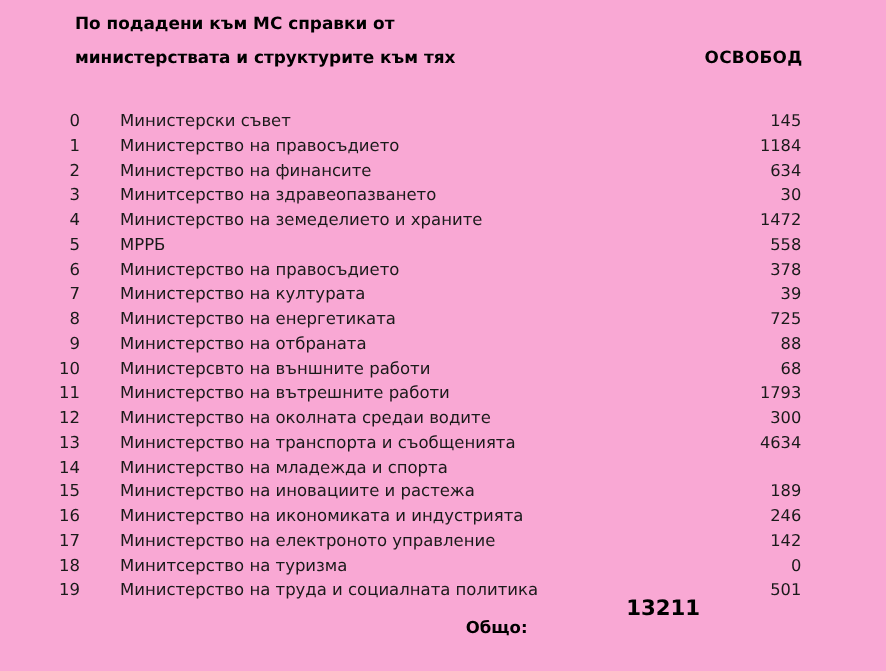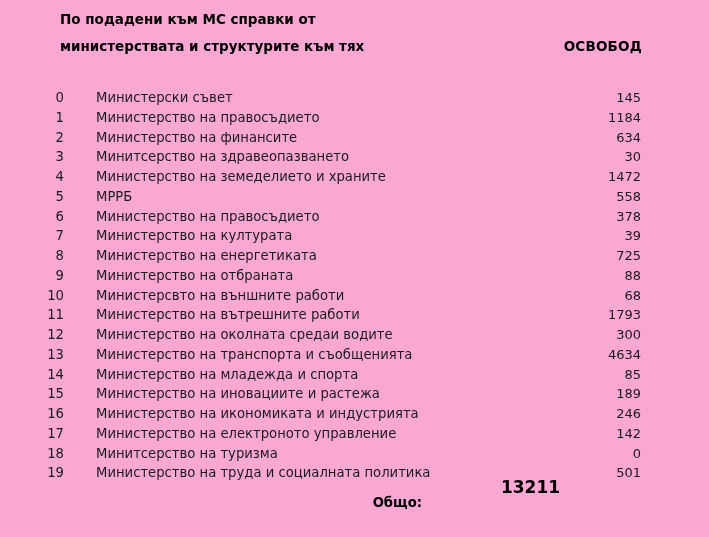--- a/index.html
+++ b/index.html
@@ -208,21 +208,20 @@
         <span class="value">300</span>
       </div>
       <div class="row">
         <span class="idx">13</span>
         <span class="label">Министерство на транспорта и съобщенията</span>
         <span class="value">4634</span>
       </div>
       <div class="row">
         <span class="idx">14</span>
         <span class="label">Министерство на младежда и спорта</span>
-        <span class="value">85</span>
       </div>
       <div class="row">
         <span class="idx">15</span>
         <span class="label">Министерство на иновациите и растежа</span>
         <span class="value">189</span>
       </div>
       <div class="row">
         <span class="idx">16</span>
         <span class="label">Министерство на икономиката и индустрията</span>
         <span class="value">246</span>

